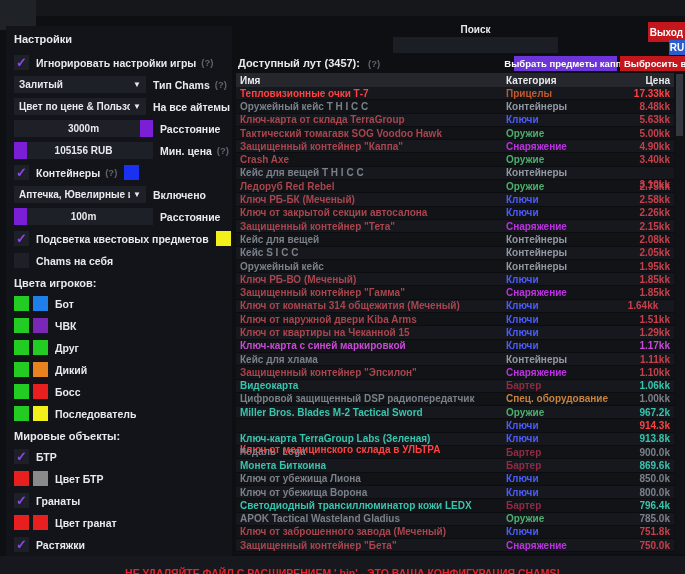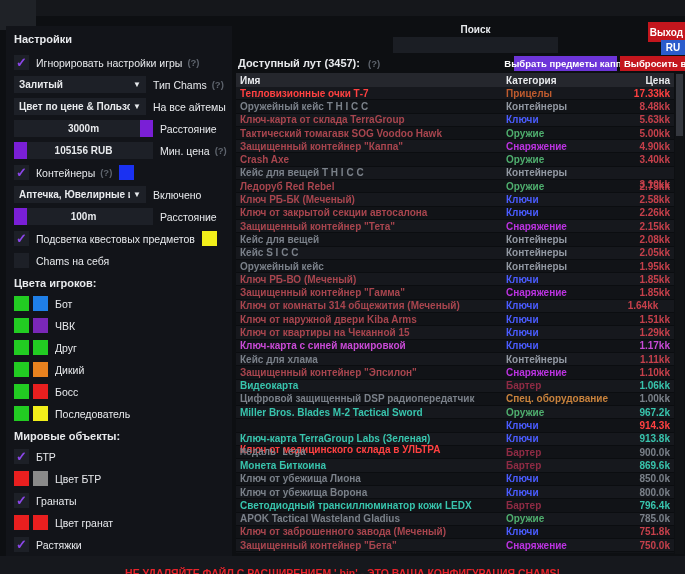--- a/index.html
+++ b/index.html
@@ -6,36 +6,36 @@
   html,body { width:685px; height:574px; overflow:hidden; }
   body { background:#0d0f12; font-family:"Liberation Sans", sans-serif; color:#e8eaed;
          position:relative; font-size:11px; }
   .abs { position:absolute; }
 
   
   #topbar { left:0; top:0; width:685px; height:16px; background:#15171b; }
   #corner-block { left:0; top:0; width:36px; height:30px; background:#1f2227; }
   #exit-btn { right:0; top:22px; width:37px; height:20px; background:#c4161d; color:#fff;
               font-weight:bold; font-size:10px; display:flex; align-items:center; justify-content:center; }
-  #lang-btn { right:0; top:40px; width:24px; height:15px; background:#2b5ccc; color:#fff;
+  #lang-btn { right:0; top:40px; width:16px; height:15px; background:#2b5ccc; color:#fff;
               font-weight:bold; font-size:10px; display:flex; align-items:center; justify-content:center; }
 
   
   #search-label { left:393px; top:24px; width:165px; text-align:center; font-weight:bold; font-size:10px; }
   #search-input { left:393px; top:37px; width:165px; height:16px; background:#1b1e24; border:0;
                   color:#e8eaed; font-size:10px; padding:0 5px; outline:none; }
 
   
   #sidebar { left:6px; top:26px; width:226px; height:530px; background:#121419; padding:7px 8px; overflow:hidden; }
   #sidebar h1 { font-size:11px; font-weight:bold; margin-bottom:9px; }
   .srow { display:flex; align-items:center; margin-bottom:5px; height:17px; white-space:nowrap; }
   .cb { width:15px; height:15px; background:#1d2027; margin-right:7px; flex:none;
         display:flex; align-items:center; justify-content:center; color:#8b46e8; font-weight:bold; font-size:13px; }
   .swatch { width:15px; height:15px; flex:none; }
-  .slabel { font-weight:normal; font-size:10.5px; margin-left:7px; }
+  .slabel { font-weight:bold; font-size:10.5px; margin-left:7px; }
   .hint { color:#5e646d; font-weight:bold; font-size:9.5px; margin-left:5px; }
   .dd { width:132px; height:17px; background:#1d2027; display:flex; align-items:center;
         padding:0 5px; flex:none; }
   .dd .val { flex:1; font-weight:bold; font-size:10px; overflow:hidden; white-space:nowrap; }
   .dd .arr { font-size:8px; color:#e8eaed; margin-left:3px; }
   .slider { width:139px; height:17px; background:#1d2027; position:relative; flex:none; }
   .slider .sval { position:absolute; inset:0; display:flex; align-items:center; justify-content:center;
                   font-weight:bold; font-size:10px; }
   .slider .handle { position:absolute; top:0; width:13px; height:17px; background:#7a1fd6; }
   .sec-title { font-weight:bold; font-size:11px; margin:8px 0 6px 0; }

